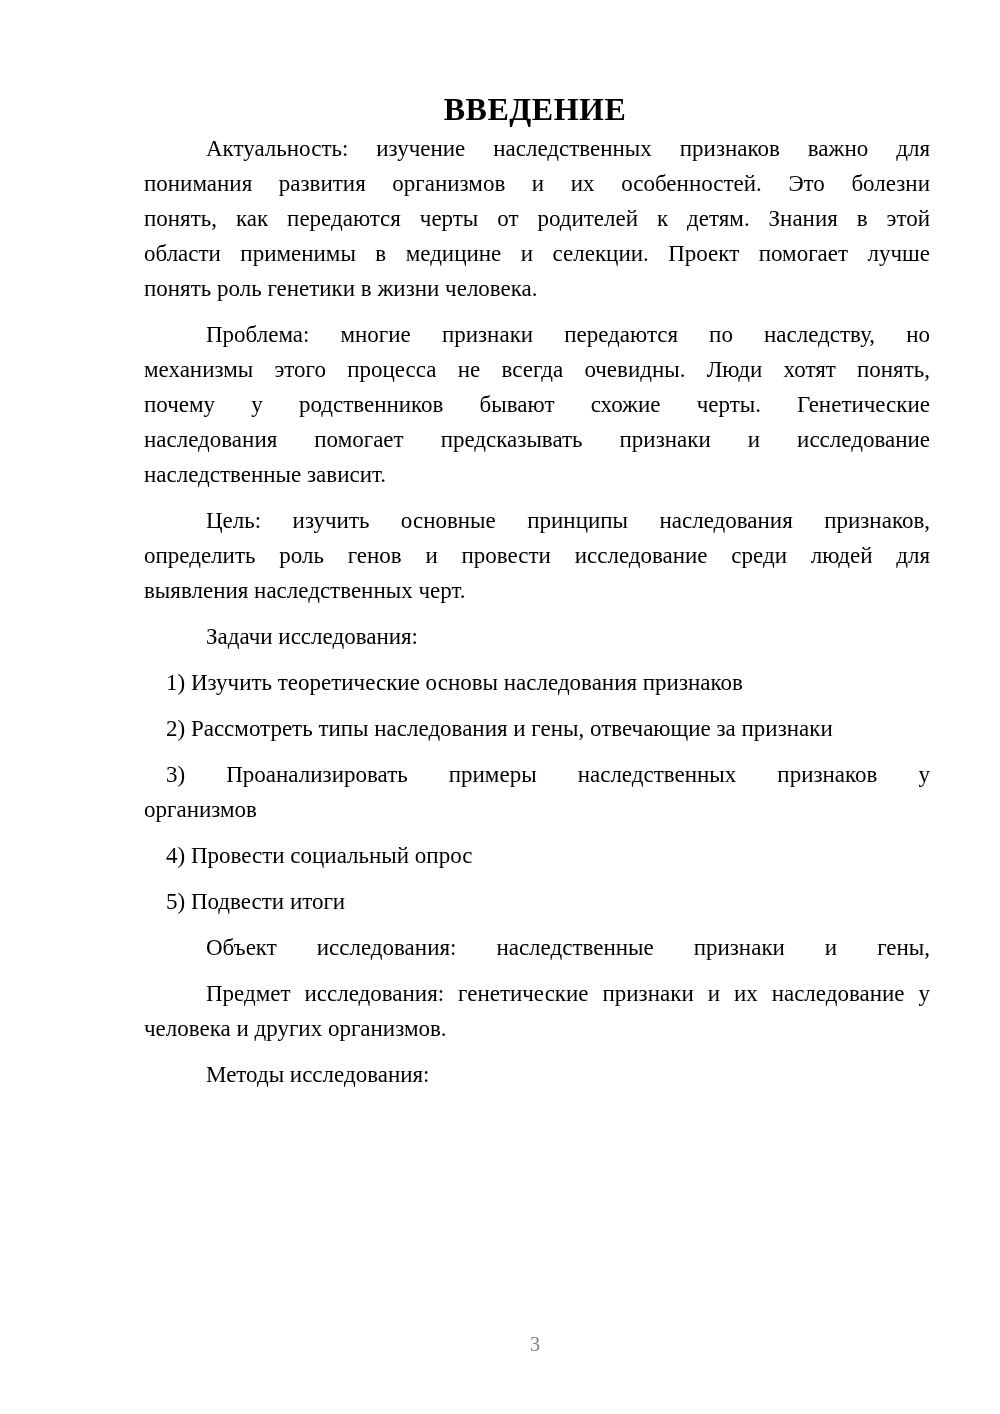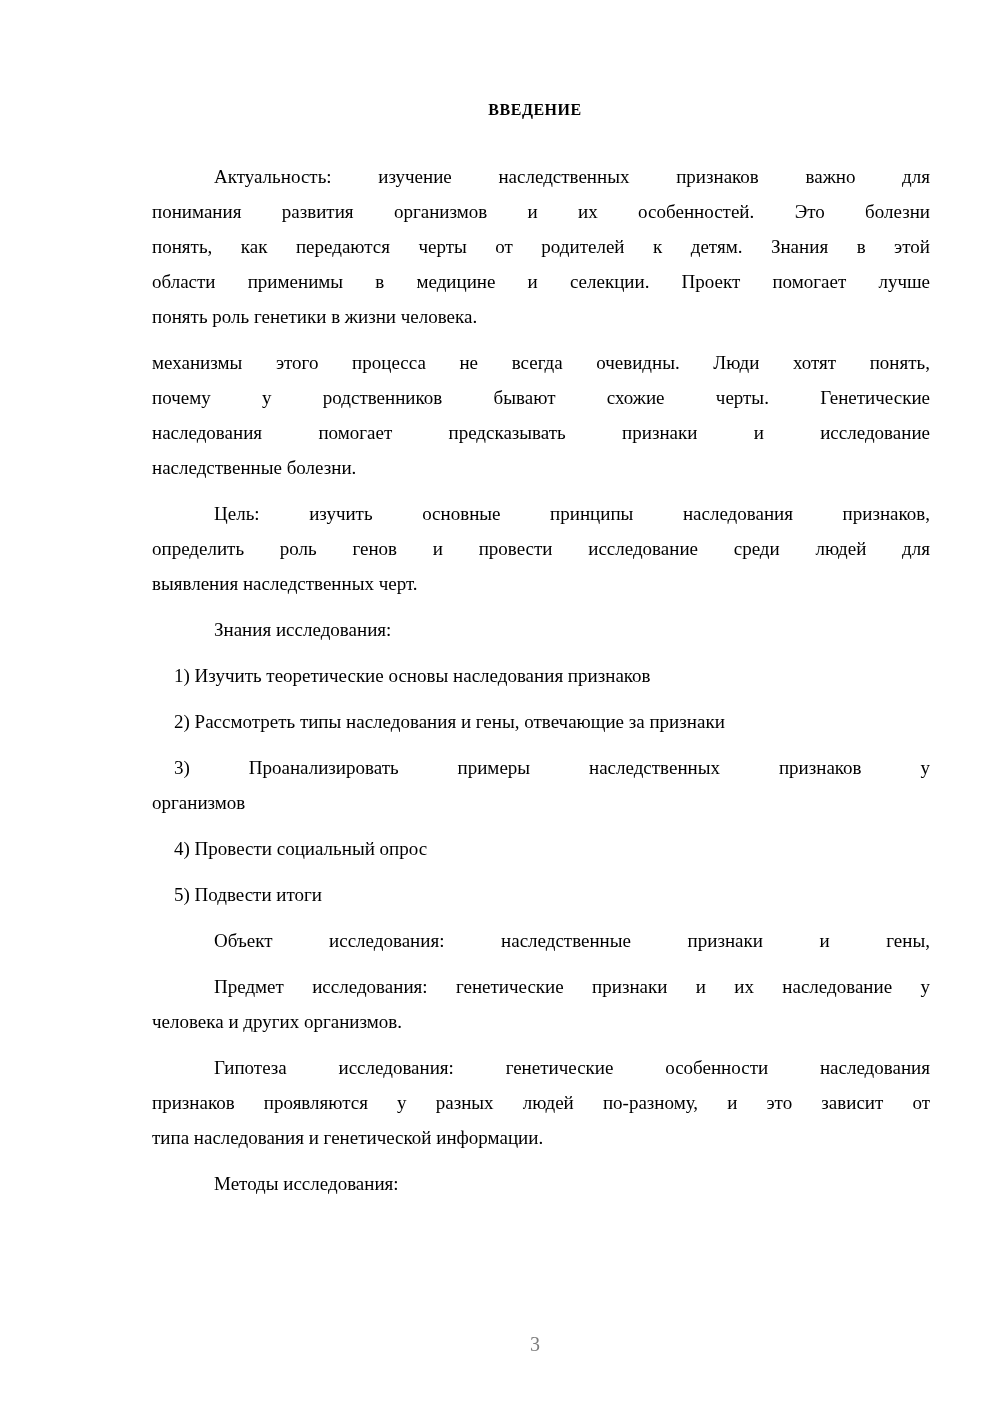--- a/index.html
+++ b/index.html
@@ -16,31 +16,31 @@
     color: #000000;
     overflow: hidden;
   }
   .content {
     position: absolute;
     left: 140px;
     top: 92px;
     width: 790px;
   }
   .doc-title {
-    font-size: 16px;
+    font-size: 32px;
     line-height: 35px;
     font-weight: bold;
     text-align: center;
-    margin: 0 0 32px 0;
+    margin: 0 0 4px 0;
     letter-spacing: 0.5px;
   }
   .para {
-    font-size: 19px;
+    font-size: 23px;
     line-height: 35px;
-    margin: 0 0 11px 12px;
+    margin: 0 0 11px 4px;
   }
   .para .line {
     display: block;
     text-align: justify;
     text-align-last: justify;
   }
   .para .line.last {
     text-align-last: left;
   }
   .para .line.first {
@@ -70,34 +70,35 @@
 
     <p class="para">
         <span class="line first">Актуальность: изучение наследственных признаков важно для</span>
         <span class="line">понимания развития организмов и их особенностей. Это болезни</span>
         <span class="line">понять, как передаются черты от родителей к детям. Знания в этой</span>
         <span class="line">области применимы в медицине и селекции. Проект помогает лучше</span>
         <span class="line last">понять роль генетики в жизни человека.</span>
       </p>
 
     <p class="para">
+        <span class="line first">Проблема: многие признаки передаются по наследству, но</span>
         <span class="line">механизмы этого процесса не всегда очевидны. Люди хотят понять,</span>
         <span class="line">почему у родственников бывают схожие черты. Генетические</span>
         <span class="line">наследования помогает предсказывать признаки и исследование</span>
-        <span class="line last">наследственные болезни.</span>
+        <span class="line last">наследственные зависит.</span>
       </p>
 
     <p class="para">
         <span class="line first">Цель: изучить основные принципы наследования признаков,</span>
         <span class="line">определить роль генов и провести исследование среди людей для</span>
         <span class="line last">выявления наследственных черт.</span>
       </p>
 
     <p class="para">
-        <span class="line first last">Знания исследования:</span>
+        <span class="line first last">Задачи исследования:</span>
       </p>
 
     <p class="para list-item">
         <span class="line first last">1) Изучить теоретические основы наследования признаков</span>
       </p>
 
     <p class="para list-item">
         <span class="line first last">2) Рассмотреть типы наследования и гены, отвечающие за признаки</span>
       </p>
 
@@ -116,25 +117,20 @@
 
     <p class="para">
         <span class="line first">Объект исследования: наследственные признаки и гены,</span>
       </p>
 
     <p class="para">
         <span class="line first">Предмет исследования: генетические признаки и их наследование у</span>
         <span class="line last">человека и других организмов.</span>
       </p>
 
-    <p class="para">
-        <span class="line first">Гипотеза исследования: генетические особенности наследования</span>
-        <span class="line">признаков проявляются у разных людей по-разному, и это зависит от</span>
-        <span class="line last">типа наследования и генетической информации.</span>
-      </p>
 
     <p class="para">
         <span class="line first last">Методы исследования:</span>
       </p>
 
   </div>
 
   <div class="page-number">3</div>
 </div>
 

